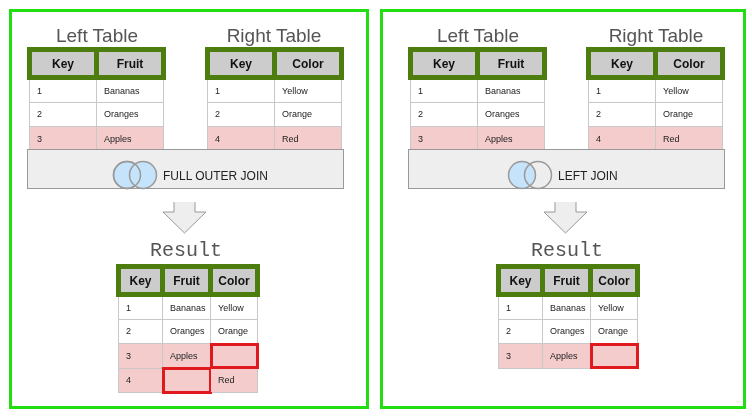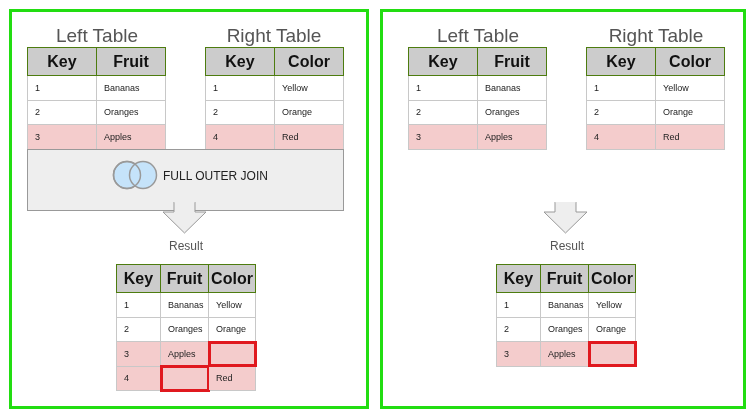--- a/index.html
+++ b/index.html
@@ -28,63 +28,64 @@
   }
 
   table.t {
     position: absolute;
     border-collapse: collapse;
     font-size: 9px;
     table-layout: fixed;
   }
   table.t th {
     background: #cccccc;
-    border: 1px solid #4d7c0f;
+    border: 5px solid #4d7c0f;
     font-weight: bold;
-    font-size: 16px;
+    font-size: 12px;
     height: 28px;
     text-align: center;
     color: #111;
   }
   table.t td {
     background: #ffffff;
     border: 1px solid #c8c8c8;
     height: 24.5px;
     padding-left: 7px;
     color: #222;
     position: relative;
   }
   table.t tr.hl td { background: #f4cccc; }
   table.t td.missing { outline: 3px solid #e0191f; outline-offset: -2px; }
 
   .src table.t td { width: 69px; }
 
   .joinbox {
     position: absolute;
-    height: 62px;
+    height: 40px;
     background: #eeeeee;
     border: 1px solid #999999;
     padding-left: 8px;
   }
   .joinlabel {
     position: absolute;
     font-size: 12px;
     color: #222;
     line-height: 14px;
   }
   .venn { position: absolute; }
 
   .arrow { position: absolute; }
 
   .result-title {
     position: absolute;
-    font-size: 12px;
+    font-size: 20px;
     color: #555555;
     width: 100px;
     text-align: center;
+    font-family: Liberation Mono, monospace;
   }
   table.res td { padding-left: 7px; }
 </style>
 </head>
 <body>
 
 <div class="panel left">
   <div class="inner">
     <div class="title" style="left:15px; top:15px;">Left Table</div>
     <div class="title" style="left:192px; top:15px;">Right Table</div>
@@ -228,20 +229,27 @@
           <td>Orange</td>
         </tr>
         <tr class="hl">
           <td>4</td>
           <td>Red</td>
         </tr>
       </tbody>
         </table>
     </div>
 
+    <div class="joinbox" style="left:25px; top:137px; width:317px;">
+      <svg class="venn" style="left:98px; top:9px;" width="50" height="32" viewBox="0 0 50 32">
+        <circle cx="15" cy="16" r="13.5" fill="#c5e3fa" stroke="#999" stroke-width="1.5"></circle>
+        <circle cx="31" cy="16" r="13.5" fill="none" stroke="#999" stroke-width="1.5"></circle>
+      </svg>
+      <div class="joinlabel" style="left:149px; top:19px;">LEFT JOIN</div>
+    </div>
 
     <svg class="arrow" style="left:160px; top:190px;" width="50" height="33" viewBox="0 0 50 33">
       <polygon points="12,0 33,0 33,10 44,10 22.5,31 1,10 12,10" fill="#eeeeee" stroke="#999" stroke-width="1"></polygon>
       <line x1="12.5" y1="0" x2="32.5" y2="0" stroke="#eeeeee" stroke-width="2"></line>
     </svg>
 
     <div class="result-title" style="left:134px; top:227px;">Result</div>
 
     <table class="t res" style="left:113px; top:252px; width:139px;">
       <colgroup>

